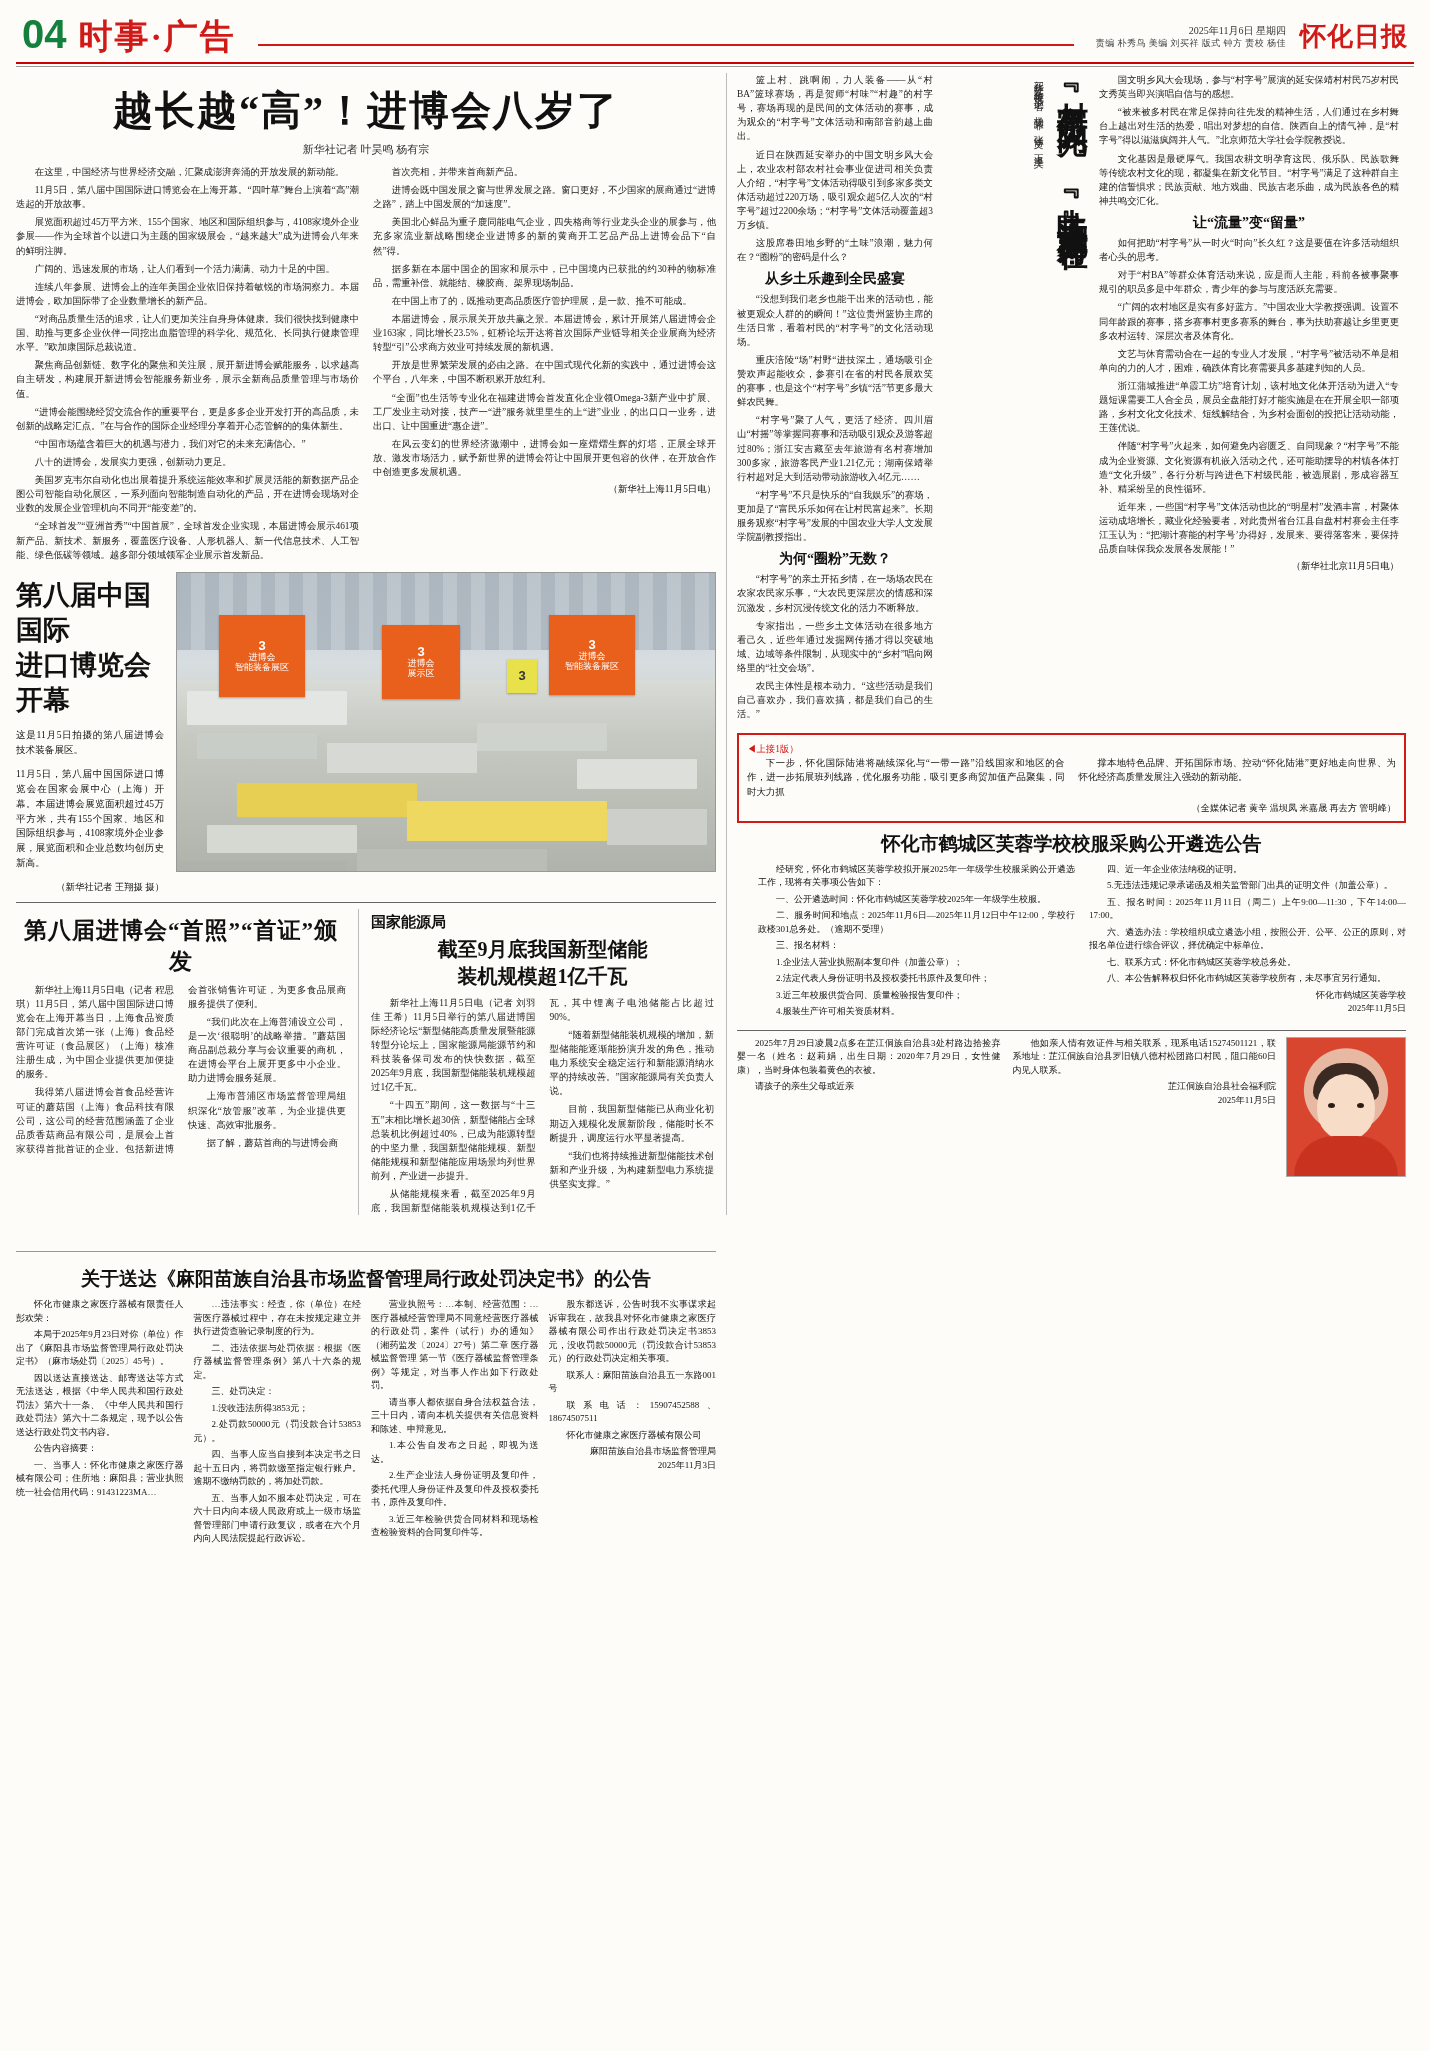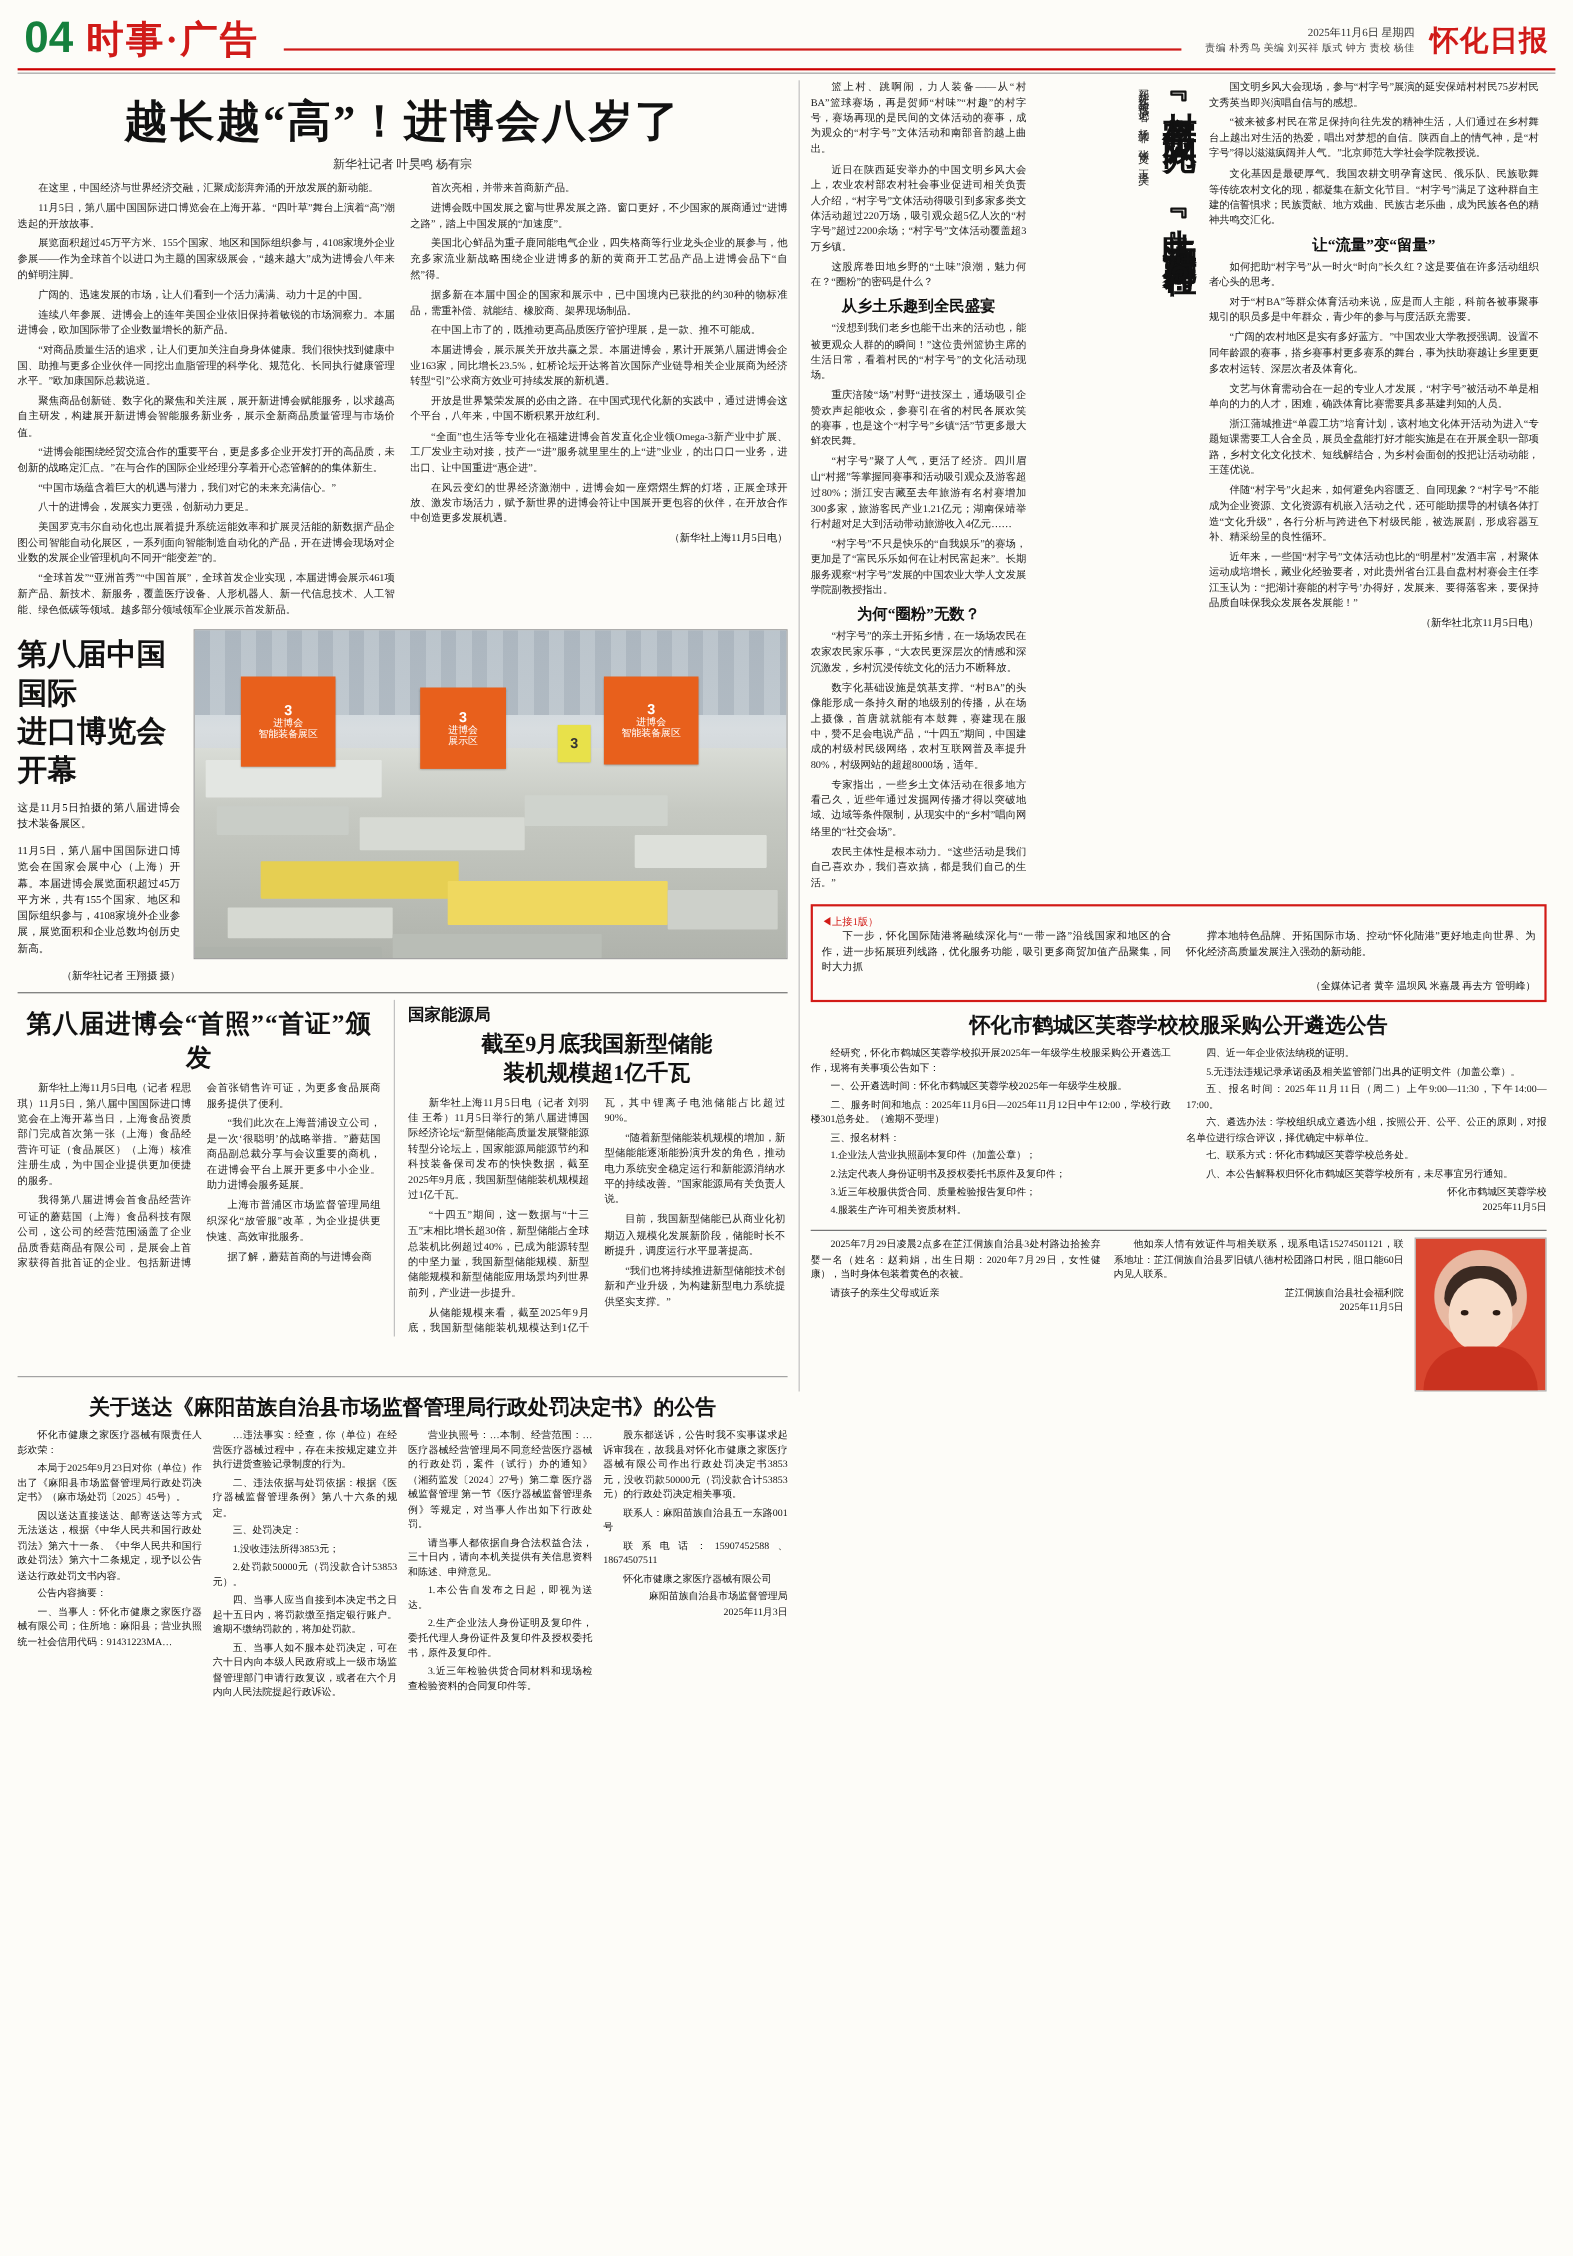--- a/index.html
+++ b/index.html
@@ -260,21 +260,20 @@
           <p class="body">篮上村、跳啊闹，力人装备——从“村BA”篮球赛场，再是贺师“村味”“村趣”的村字号，赛场再现的是民间的文体活动的赛事，成为观众的“村字号”文体活动和南部音韵越上曲出。</p>
           <p class="body">近日在陕西延安举办的中国文明乡风大会上，农业农村部农村社会事业促进司相关负责人介绍，“村字号”文体活动得吸引到多家多类文体活动超过220万场，吸引观众超5亿人次的“村字号”超过2200余场；“村字号”文体活动覆盖超3万乡镇。</p>
           <p class="body">这股席卷田地乡野的“土味”浪潮，魅力何在？“圈粉”的密码是什么？</p>
           <div class="mini-head">从乡土乐趣到全民盛宴</div>
           <p class="body">“没想到我们老乡也能干出来的活动也，能被更观众人群的的瞬间！”这位贵州篮协主席的生活日常，看着村民的“村字号”的文化活动现场。</p>
           <p class="body">重庆涪陵“场”村野“进技深土，通场吸引企赞欢声起能收众，参赛引在省的村民各展欢笑的赛事，也是这个“村字号”乡镇“活”节更多最大鲜农民舞。</p>
           <p class="body">“村字号”聚了人气，更活了经济。四川眉山“村摇”等掌握同赛事和活动吸引观众及游客超过80%；浙江安吉藏至去年旅游有名村赛增加300多家，旅游客民产业1.21亿元；湖南保靖举行村超对足大到活动带动旅游收入4亿元……</p>
           <p class="body">“村字号”不只是快乐的“自我娱乐”的赛场，更加是了“富民乐乐如何在让村民富起来”。长期服务观察“村字号”发展的中国农业大学人文发展学院副教授指出。</p>
           <div class="mini-head">为何“圈粉”无数？</div>
           <p class="body">“村字号”的亲土开拓乡情，在一场场农民在农家农民家乐事，“大农民更深层次的情感和深沉激发，乡村沉浸传统文化的活力不断释放。</p>
-          <p class="body">数字化基础设施是筑基支撑。“村BA”的头像能形成一条持久耐的地级别的传播，从在场上摄像，首唐就就能有本鼓舞，赛建现在服中，赞不足会电说产品，“十四五”期间，中国建成的村级村民级网络，农村互联网普及率提升80%，村级网站的超超8000场，适年。</p>
           <p class="body">专家指出，一些乡土文体活动在很多地方看己久，近些年通过发掘网传播才得以突破地域、边域等条件限制，从现实中的“乡村”唱向网络里的“社交会场”。</p>
           <p class="body">农民主体性是根本动力。“这些活动是我们自己喜欢办，我们喜欢搞，都是我们自己的生活。”</p>
         </div>
 
         <div style="width:150px; display:flex; justify-content:flex-end;">
           <div class="vbyline">新华社「新华视点」记者 杨滨菲 张博文 王泽昊</div>
           <div class="vtitle">
             <span>『村字号』频闪光，</span>
             <span>『土味』浪潮魅力何在？</span>
           </div>
@@ -302,21 +301,21 @@
         <div style="display:flex; gap:14px;">
           <p style="flex:1;">下一步，怀化国际陆港将融续深化与“一带一路”沿线国家和地区的合作，进一步拓展班列线路，优化服务功能，吸引更多商贸加值产品聚集，同时大力抓</p>
           <p style="flex:1;">撑本地特色品牌、开拓国际市场、控动“怀化陆港”更好地走向世界、为怀化经济高质量发展注入强劲的新动能。</p>
         </div>
         <div class="sign">（全媒体记者 黄辛 温坝凤 米嘉晟 再去方 管明峰）</div>
       </div>
 
       <div>
         <div class="notice-title">怀化市鹤城区芙蓉学校校服采购公开遴选公告</div>
         <div style="display:flex; gap:14px;" class="notice-body">
-          <div style="flex:1;">
+          <div style="flex:1;margin-left:21px;">
             <p>经研究，怀化市鹤城区芙蓉学校拟开展2025年一年级学生校服采购公开遴选工作，现将有关事项公告如下：</p>
             <p>一、公开遴选时间：怀化市鹤城区芙蓉学校2025年一年级学生校服。</p>
             <p>二、服务时间和地点：2025年11月6日—2025年11月12日中午12:00，学校行政楼301总务处。（逾期不受理）</p>
             <p>三、报名材料：</p>
             <p>1.企业法人营业执照副本复印件（加盖公章）；</p>
             <p>2.法定代表人身份证明书及授权委托书原件及复印件；</p>
             <p>3.近三年校服供货合同、质量检验报告复印件；</p>
             <p>4.服装生产许可相关资质材料。</p>
           </div>
           <div style="flex:1;">

